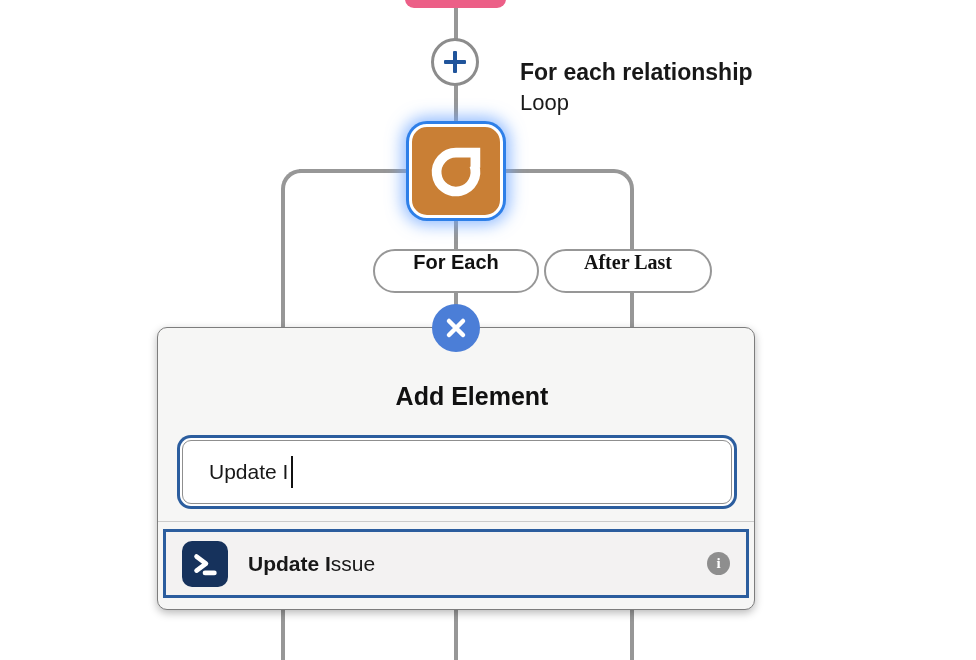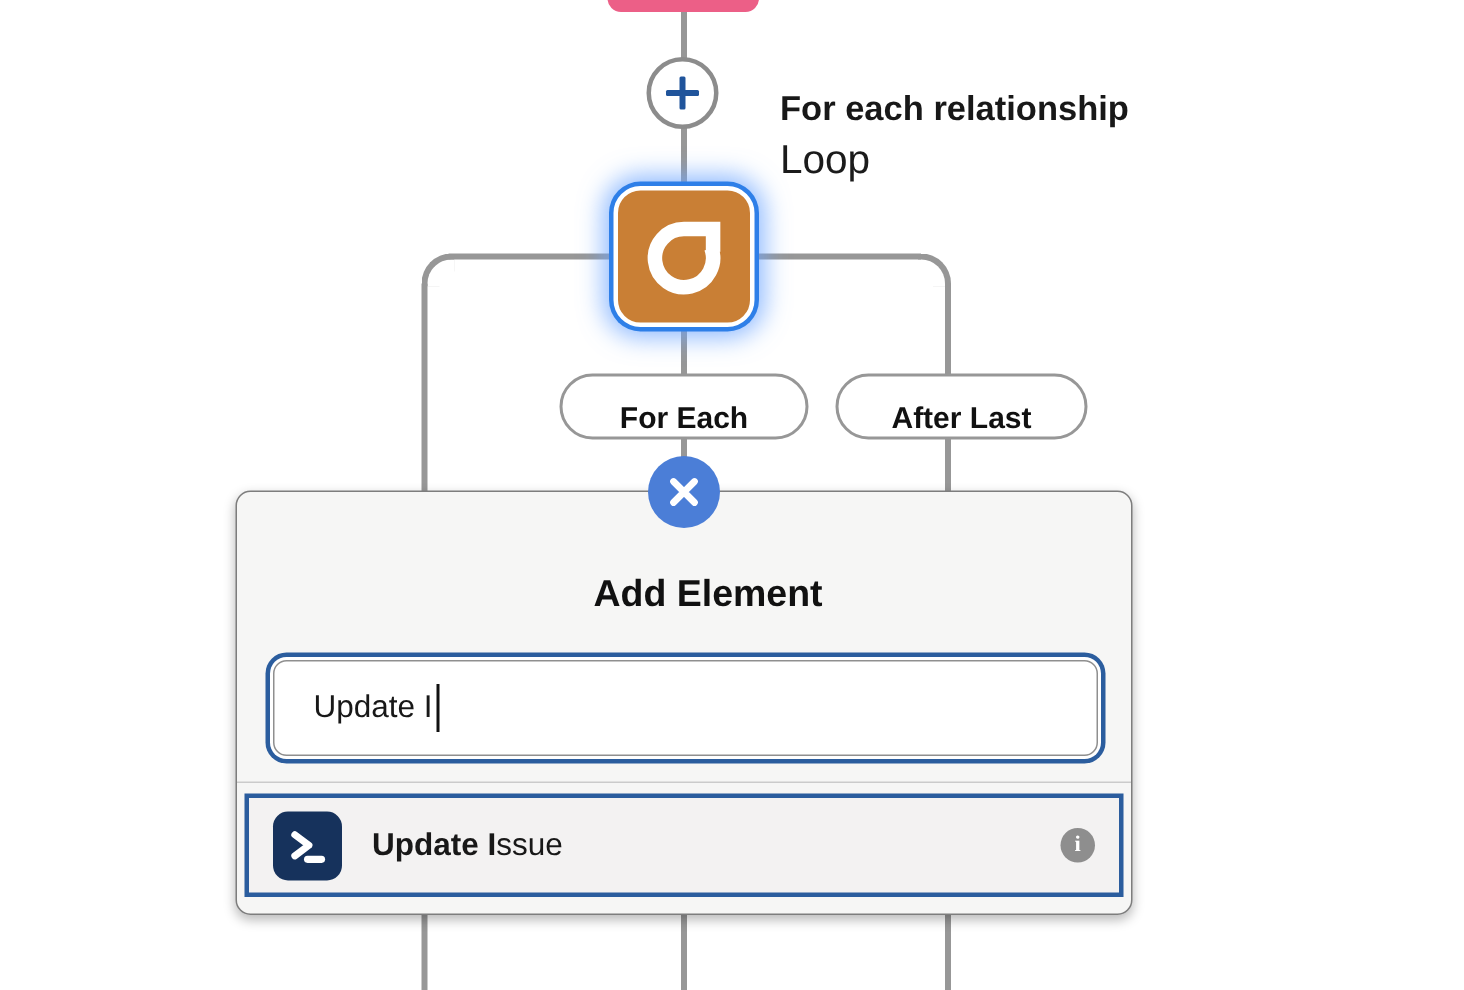--- a/index.html
+++ b/index.html
@@ -21,34 +21,34 @@
 
   
   .plus-circle { position:absolute; z-index:2; left:431px; top:38px; width:48px; height:48px;
     background:#fff; border:3px solid #8c8c8c; border-radius:50%; cursor:pointer; }
   .plus-circle .ph { position:absolute; left:10px; top:19px; width:22px; height:4px; background:#20549b; border-radius:1px; }
   .plus-circle .pv { position:absolute; left:19px; top:10px; width:4px; height:22px; background:#20549b; border-radius:1px; }
 
   
   .node-label { position:absolute; z-index:2; left:520px; top:57px; }
   .node-label .t { font-size:23px; font-weight:700; line-height:1.35;text-align:center; }
-  .node-label .s { font-size:27px; font-weight:400; line-height:1.35; color:#1b1b1b; }
+  .node-label .s { font-size:22px; font-weight:400; line-height:1.35; color:#1b1b1b; }
 
   
   .loop-node { position:absolute; z-index:3; left:409px; top:124px; width:94px; height:94px;
     background:#c97f35; border:3px solid #ffffff; border-radius:18px;
     box-shadow:0 0 0 3px #2e7fe8, 0 0 16px 7px rgba(110,165,255,0.75);
     display:flex; align-items:center; justify-content:center; cursor:pointer; }
 
   
   .pill { position:absolute; z-index:2; top:249px; height:44px; background:#ffffff;
-    border:2px solid #979797; border-radius:22px; display:flex; align-items:flex-end; justify-content:center;
+    border:2px solid #979797; border-radius:22px; display:flex; align-items:flex-start; justify-content:center;
     font-size:20px; font-weight:700; color:#111; }
   .pill.for-each { left:373px; width:166px; }
-  .pill.after-last { left:557px; width:168px; }
+  .pill.after-last { left:544px; width:168px;font-family:Liberation Serif, serif; }
 
   
   .close-circle { position:absolute; z-index:6; left:432px; top:304px; width:48px; height:48px;
     background:#4b7ed7; border-radius:50%; display:flex; align-items:center; justify-content:center; cursor:pointer; }
 
   
   .popup { position:absolute; z-index:5; left:157px; top:327px; width:598px; height:283px;
     background:#f6f6f5; border:1.5px solid #7d7d7d; border-radius:10px;
     box-shadow:0 3px 8px rgba(0,0,0,0.28); }
   .popup-title { margin-top:54px; text-align:center; font-size:25px; font-weight:700; color:#111;margin-left:32px; }

